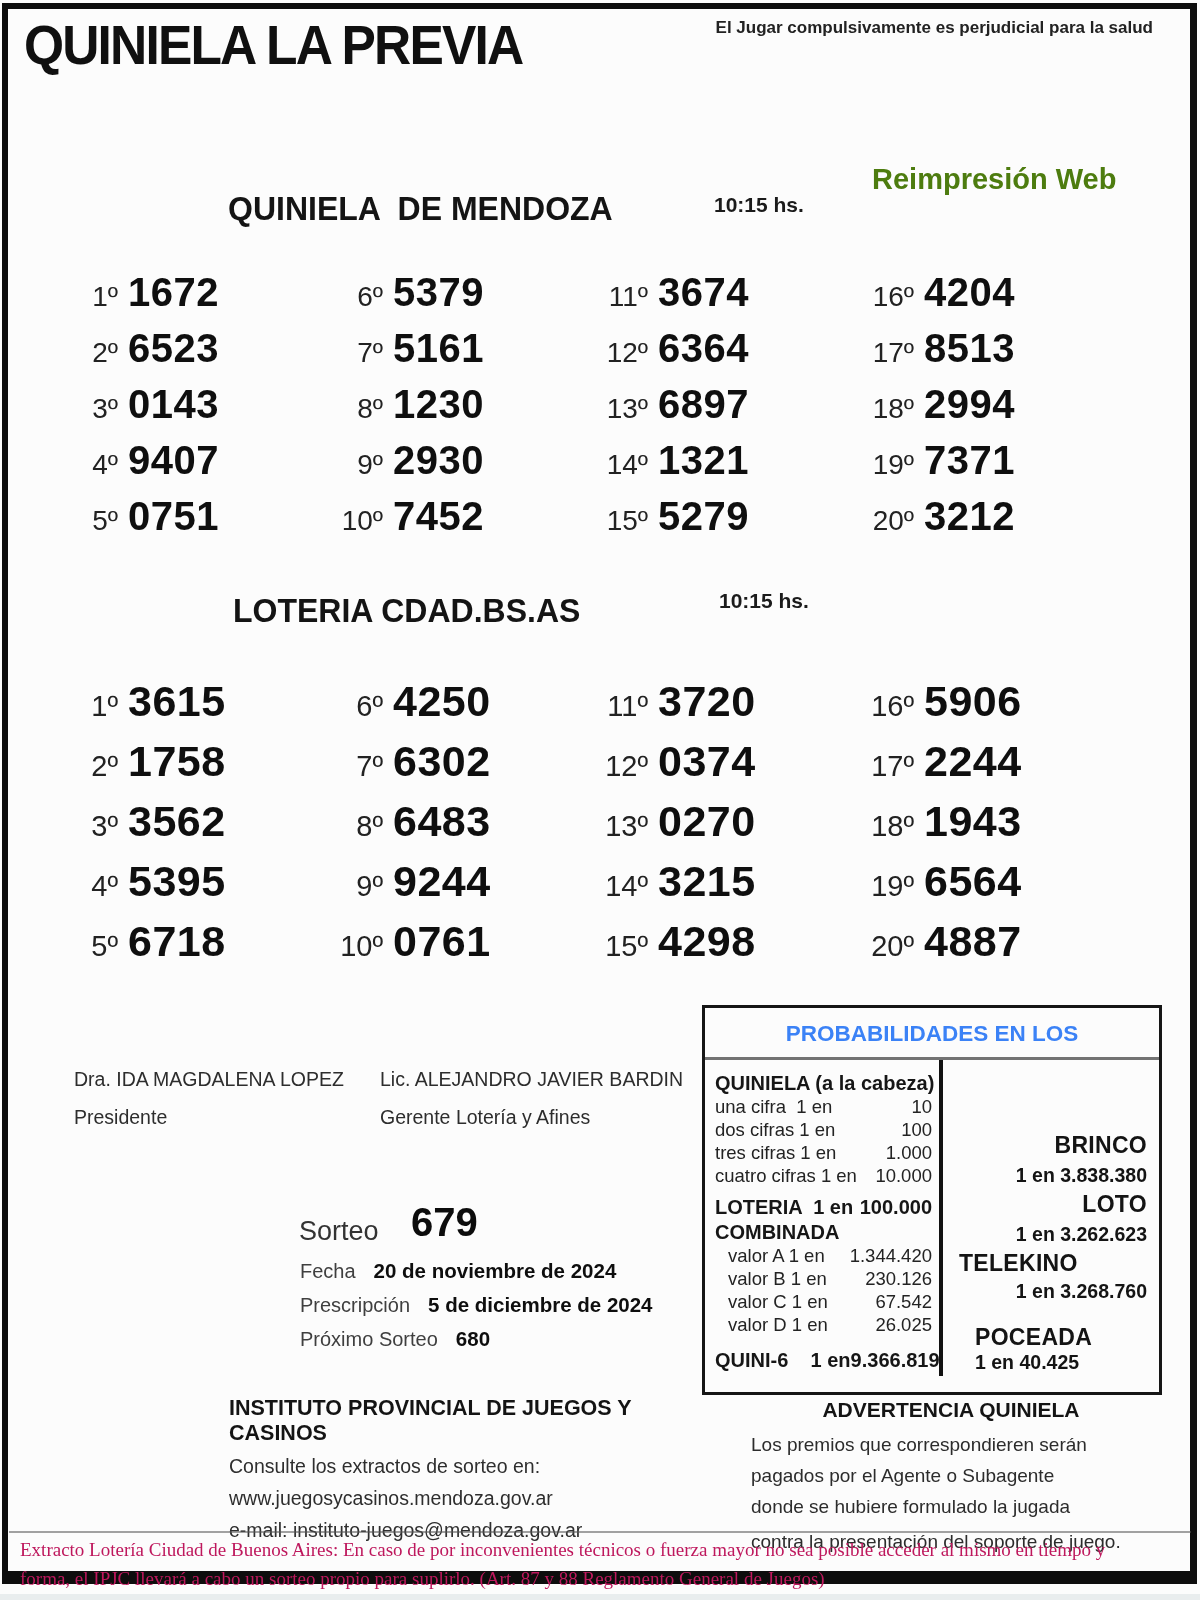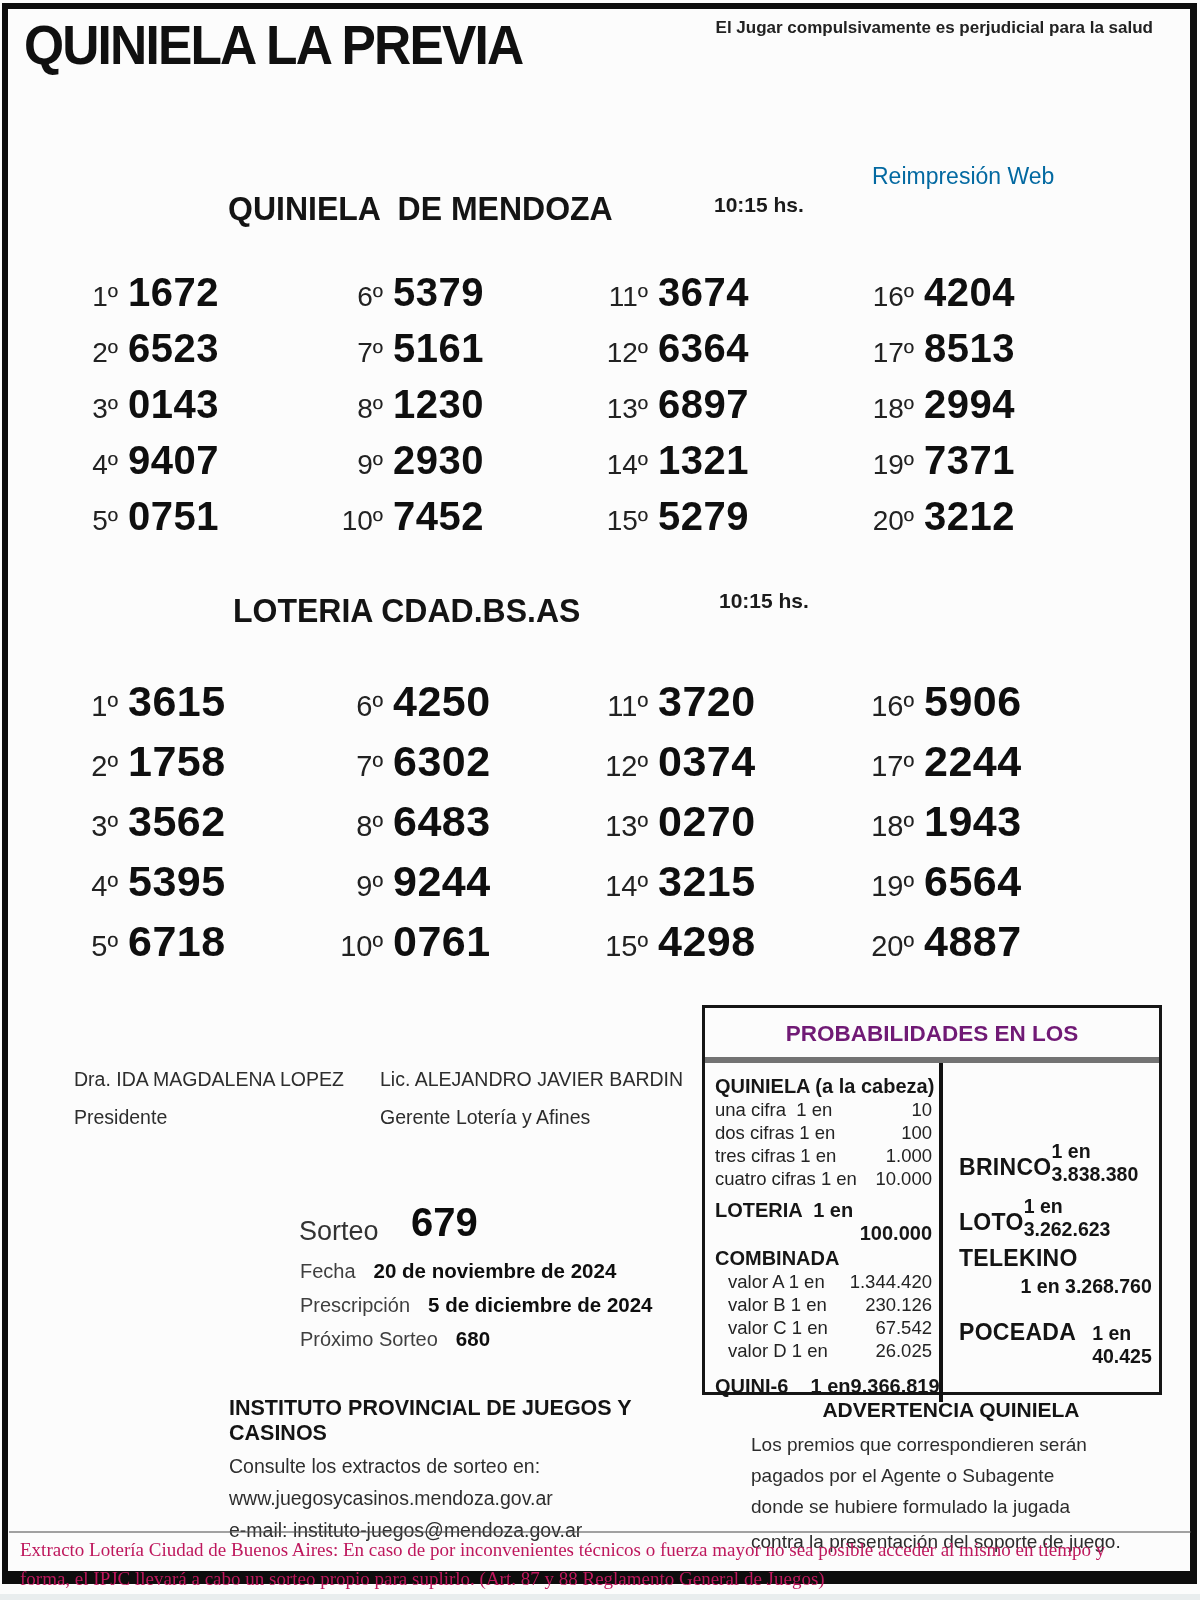--- a/index.html
+++ b/index.html
@@ -21,21 +21,21 @@
   
   .main-title{
     left:24px;top:12px;
     font-size:56px;font-weight:700;letter-spacing:-2px;color:#101010;
     transform:scaleX(.92);transform-origin:left top;white-space:pre;
   }
   .health-warning{
     left:695px;top:18px;width:458px;text-align:right;
     font-size:17px;font-weight:700;color:#222;
   }
-  .reprint{left:872px;top:163px;font-size:23px;font-weight:400;color:#0369a1;}
+  .reprint{left:872px;top:163px;font-size:29px;font-weight:700;color:#4d7c0f;}
 
   
   .sec-title{font-size:33px;font-weight:700;color:#141414;white-space:pre;transform:scaleX(.97);transform-origin:left top;}
   .sec-time{font-size:21px;font-weight:700;color:#1b1b1b;}
   .mendoza-title{left:228px;top:190px;}
   .mendoza-time{left:714px;top:193px;}
   .bsas-title{left:233px;top:592px;}
   .bsas-time{left:719px;top:589px;}
 
   
@@ -55,33 +55,33 @@
 
   
   .sorteo-label{left:299px;top:1216px;font-size:27px;color:#333;}
   .sorteo-number{left:411px;top:1200px;font-size:40px;font-weight:700;color:#0c0c0c;}
   .draw-rows{left:300px;top:1254px;width:420px;}
   .draw-row{line-height:34px;font-size:20px;color:#3f3f3f;}
   .draw-row .dval{font-weight:700;color:#0e0e0e;margin-left:18px;font-size:20.5px;}
 
   
   .prob-box{left:702px;top:1005px;width:460px;height:390px;border:3px solid #161616;box-sizing:border-box;background:#fcfcfc;}
-  .prob-header{padding-top:11px;padding-bottom:9px;text-align:center;font-weight:700;font-size:22.5px;line-height:29px;border-bottom:6px solid #737373;color:#701a75;}
+  .prob-header{padding-top:11px;padding-bottom:9px;text-align:center;font-weight:700;font-size:22.5px;line-height:29px;border-bottom:3px solid #737373;color:#3b82f6;}
   .prob-body{display:flex;align-items:flex-start;height:288px;}
   .prob-left{width:238px;flex:none;border-right:4px solid #111;box-sizing:border-box;padding:10px 4px 4px 10px;}
   .prob-row{display:flex;align-items:baseline;font-size:18.5px;line-height:23px;color:#232323;}
   .prob-row .lbl{white-space:pre;}
   .prob-row .val{margin-left:auto;padding-right:3px;}
   .prob-row.heading{font-weight:700;font-size:20px;margin-top:2px;color:#161616;}
   .prob-row.bold{font-weight:700;font-size:20px;color:#161616;}
-  .prob-row.gap{margin-top:9px;flex-direction:column;}
+  .prob-row.gap{margin-top:9px;}
   .prob-row.gap2{margin-top:13px;}
   .prob-row.indent .lbl{padding-left:13px;}
   .prob-right{flex:1;padding:72px 12px 0 16px;}
-  .game{color:#141414;}
+  .game{color:#141414;flex-direction:column;}
   .game .gname{font-weight:700;font-size:23px;letter-spacing:.3px;}
   .game .gval{font-weight:700;font-size:19.5px;}
   .game.stacked{display:flex;align-items:flex-end;margin-bottom:9px;}
   .game.stacked .gval{margin-left:auto;position:relative;top:5px;}
   .game.below{margin-bottom:2px;}
   .game.below .gname{display:block;}
   .game.below .gval{display:block;text-align:right;margin-top:3px;}
   .game.inline{display:flex;align-items:baseline;margin-top:21px;}
   .game.inline .gval{margin-left:16px;}
 

